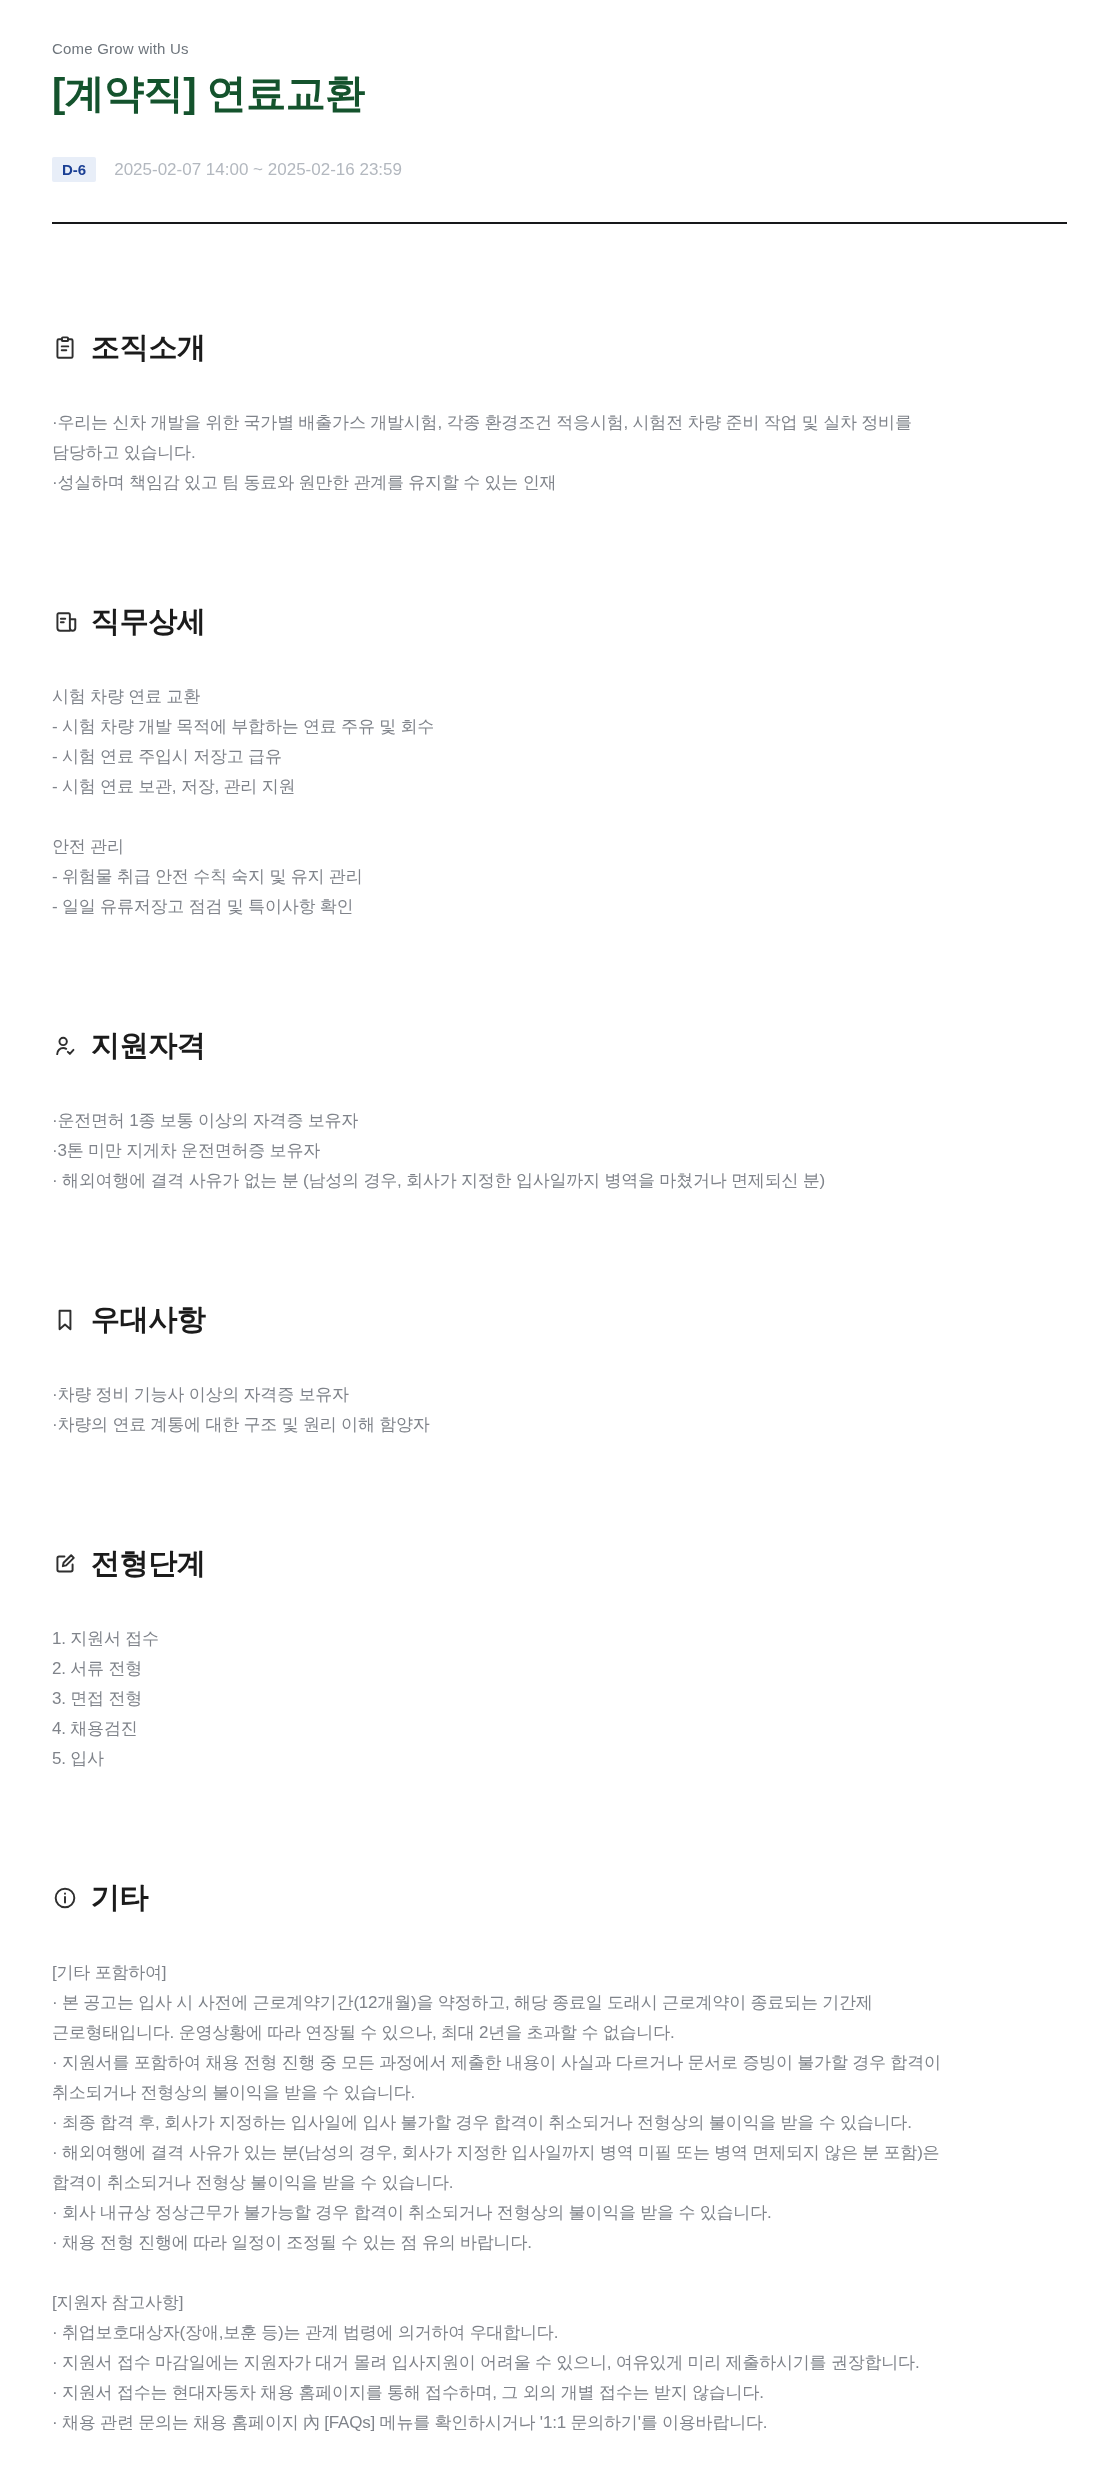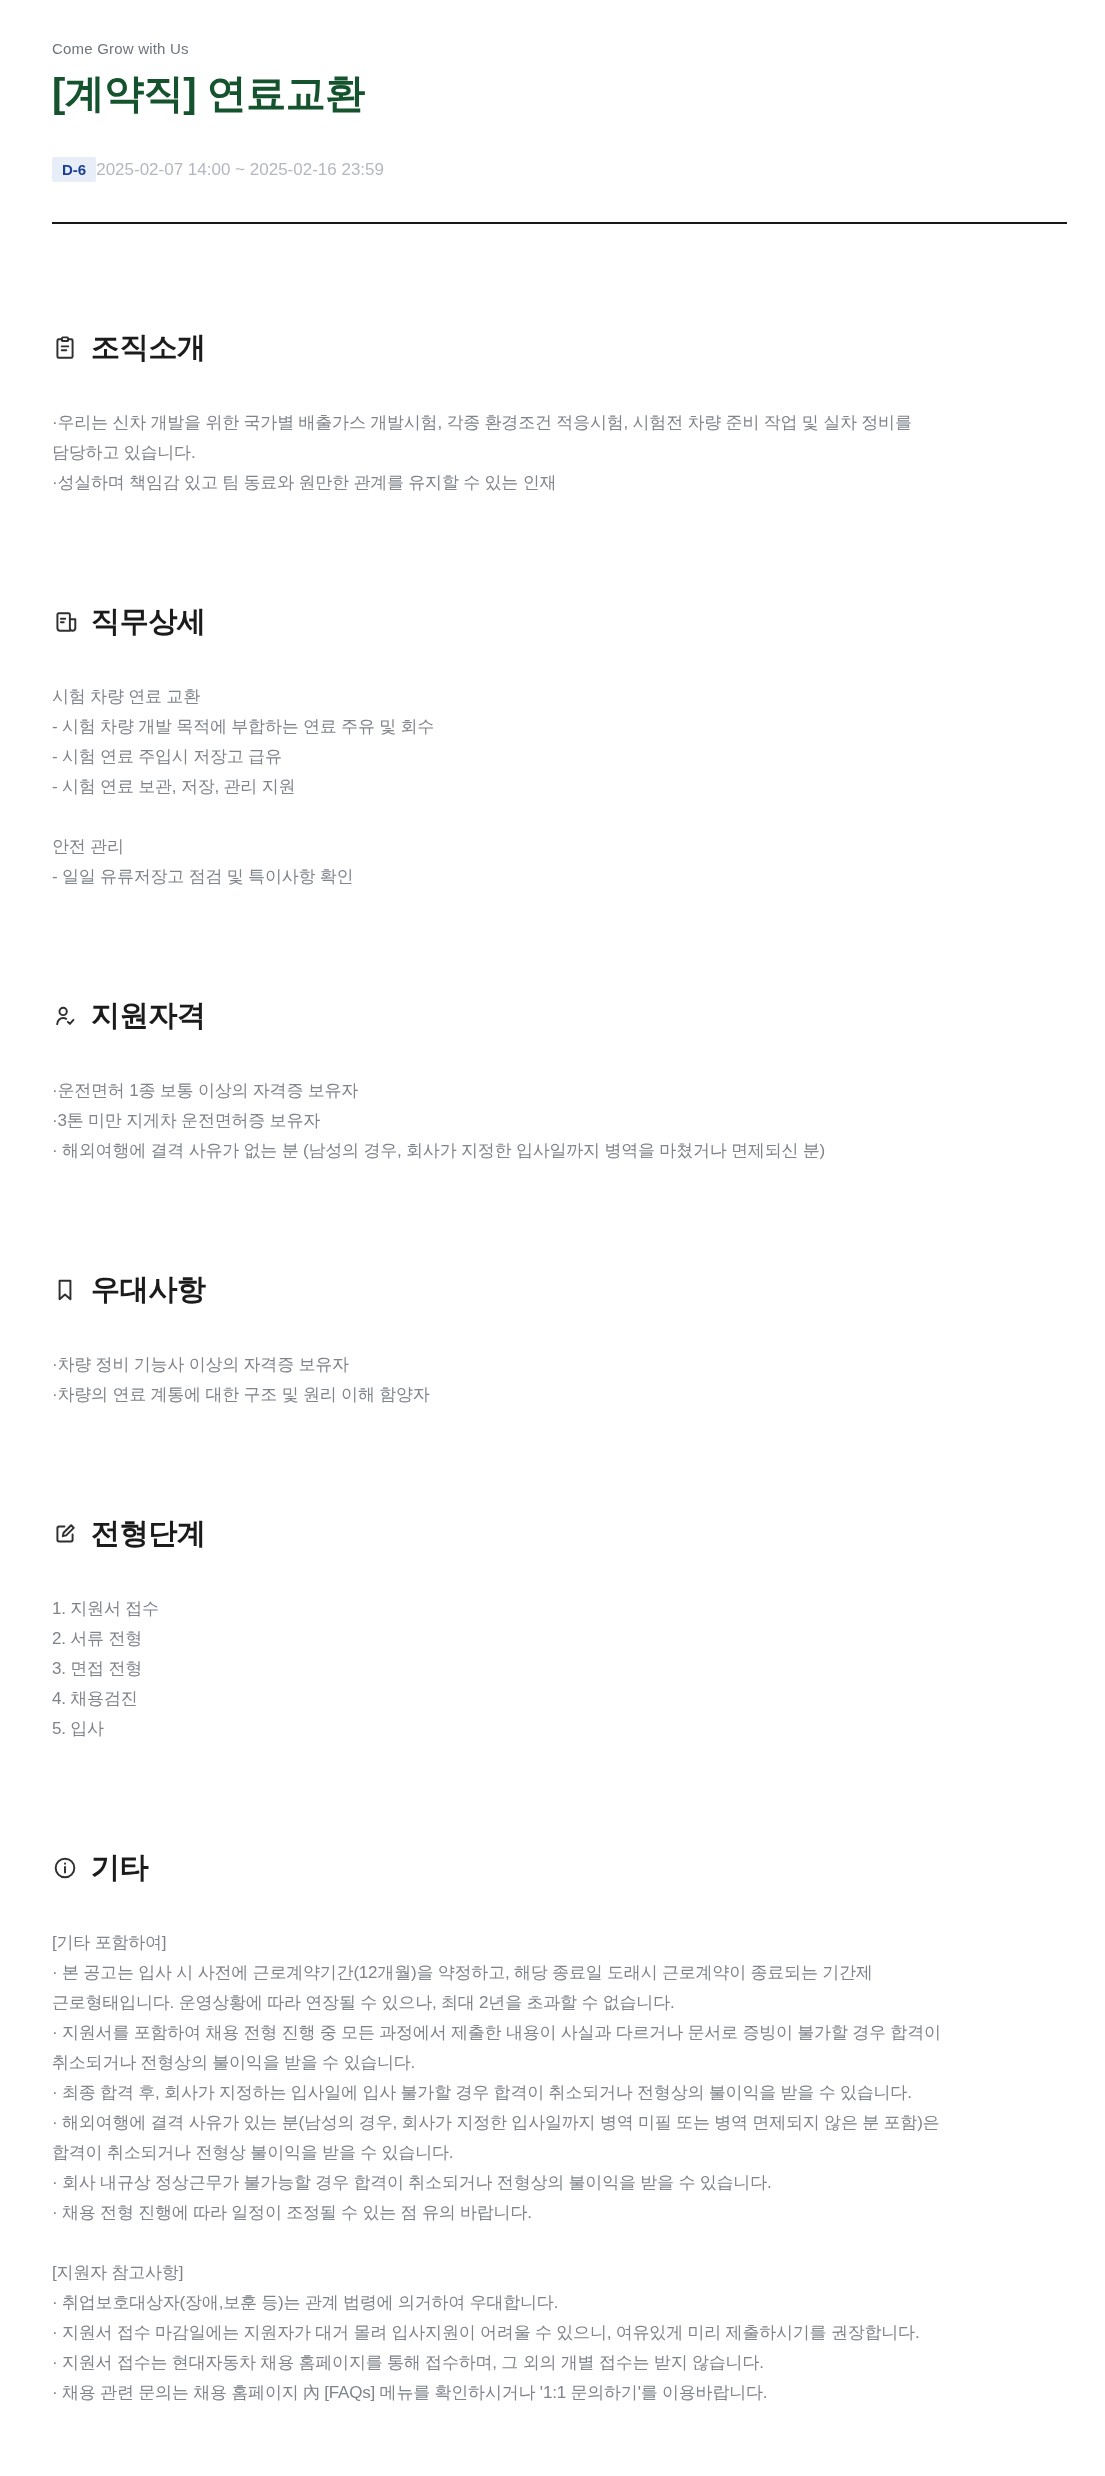--- a/index.html
+++ b/index.html
@@ -21,20 +21,21 @@
     font-size: 40px;
     line-height: 44px;
     font-weight: 800;
     color: #14532d;
     letter-spacing: -0.5px;
   }
   .meta {
     margin-top: 42px;
     display: flex;
     align-items: center;
+    gap: 18px;
   }
   .badge {
     display: inline-block;
     background: #e8eef8;
     color: #1a3f94;
     font-size: 15px;
     font-weight: 700;
     padding: 4px 10px;
     border-radius: 2px;
   }
@@ -114,20 +115,21 @@
   </span>
       <h2 class="section-title">직무상세</h2>
     </div>
     <div class="section-body">
           <div class="line">시험 차량 연료 교환</div>
           <div class="line">- 시험 차량 개발 목적에 부합하는 연료 주유 및 회수</div>
           <div class="line">- 시험 연료 주입시 저장고 급유</div>
           <div class="line">- 시험 연료 보관, 저장, 관리 지원</div>
           <div class="line blank"></div>
           <div class="line">안전 관리</div>
+          <div class="line">- 위험물 취급 안전 수칙 숙지 및 유지 관리</div>
           <div class="line">- 일일 유류저장고 점검 및 특이사항 확인</div>
         </div>
   </section>
 
   <section class="section">
     <div class="section-head">
       <span class="icon">
     <svg width="26" height="26" viewBox="0 0 24 24" fill="none" stroke="#2f2f2f" stroke-width="1.8" stroke-linecap="round" stroke-linejoin="round">
       <circle cx="10.3" cy="7.8" r="3.4"></circle>
       <path d="M4.8 19.5c0-3.4 2.6-5.6 5.5-5.6 1 0 2 .2 2.8.7"></path>

